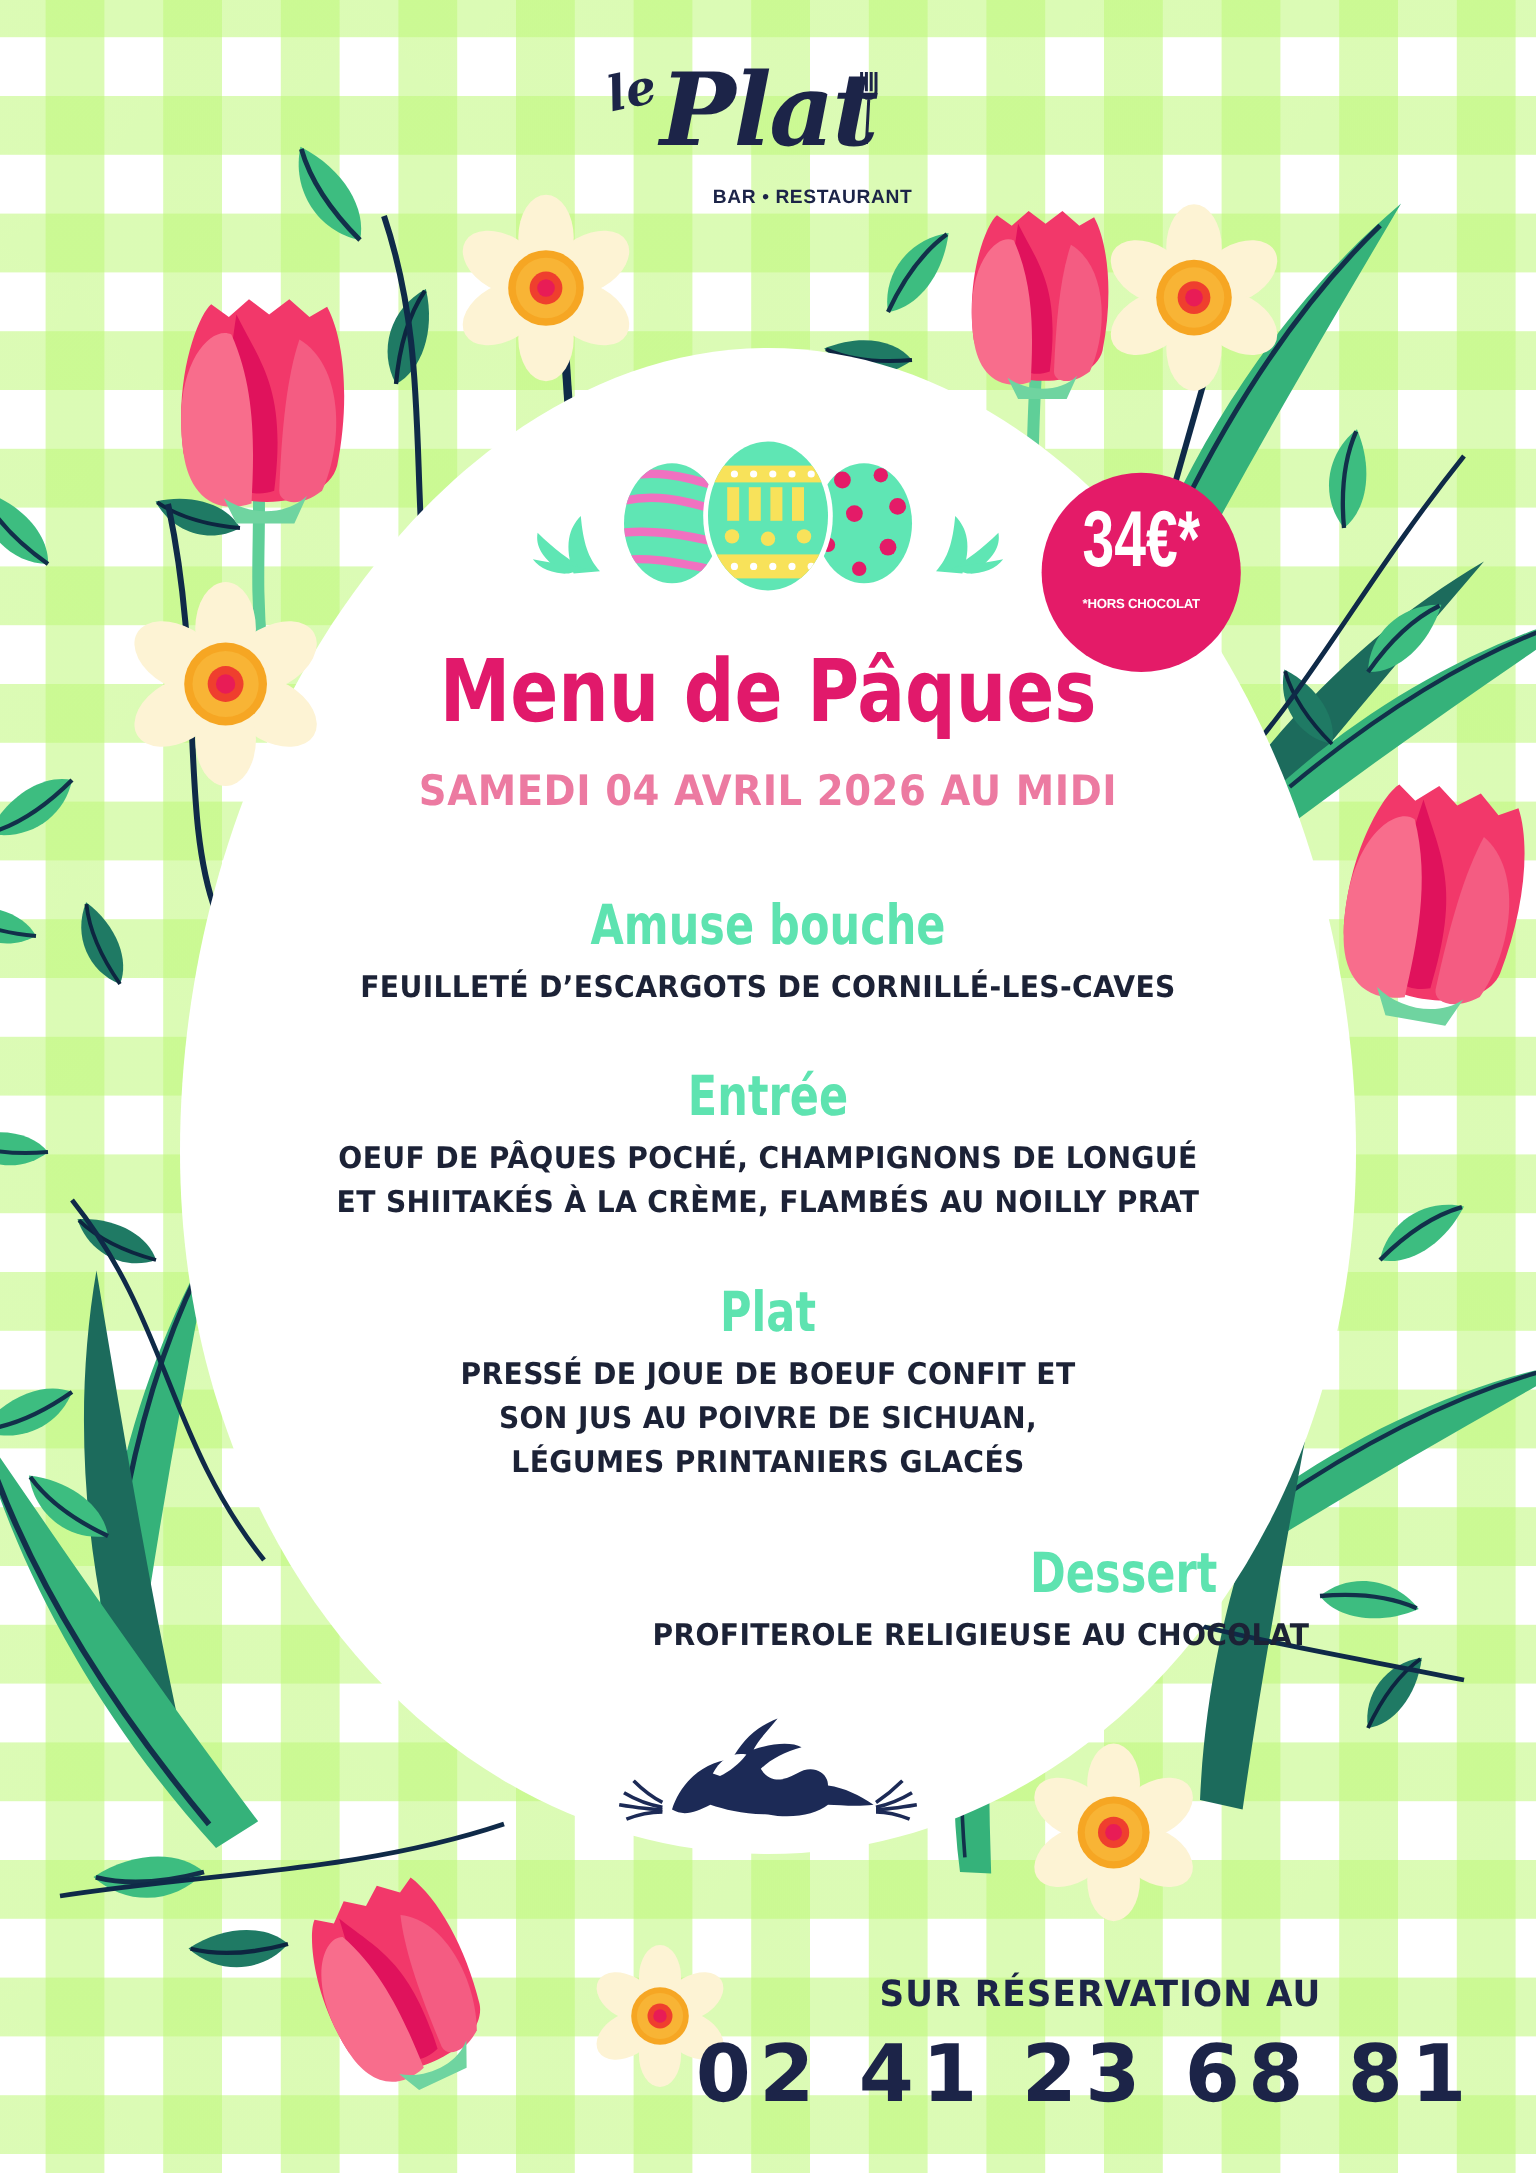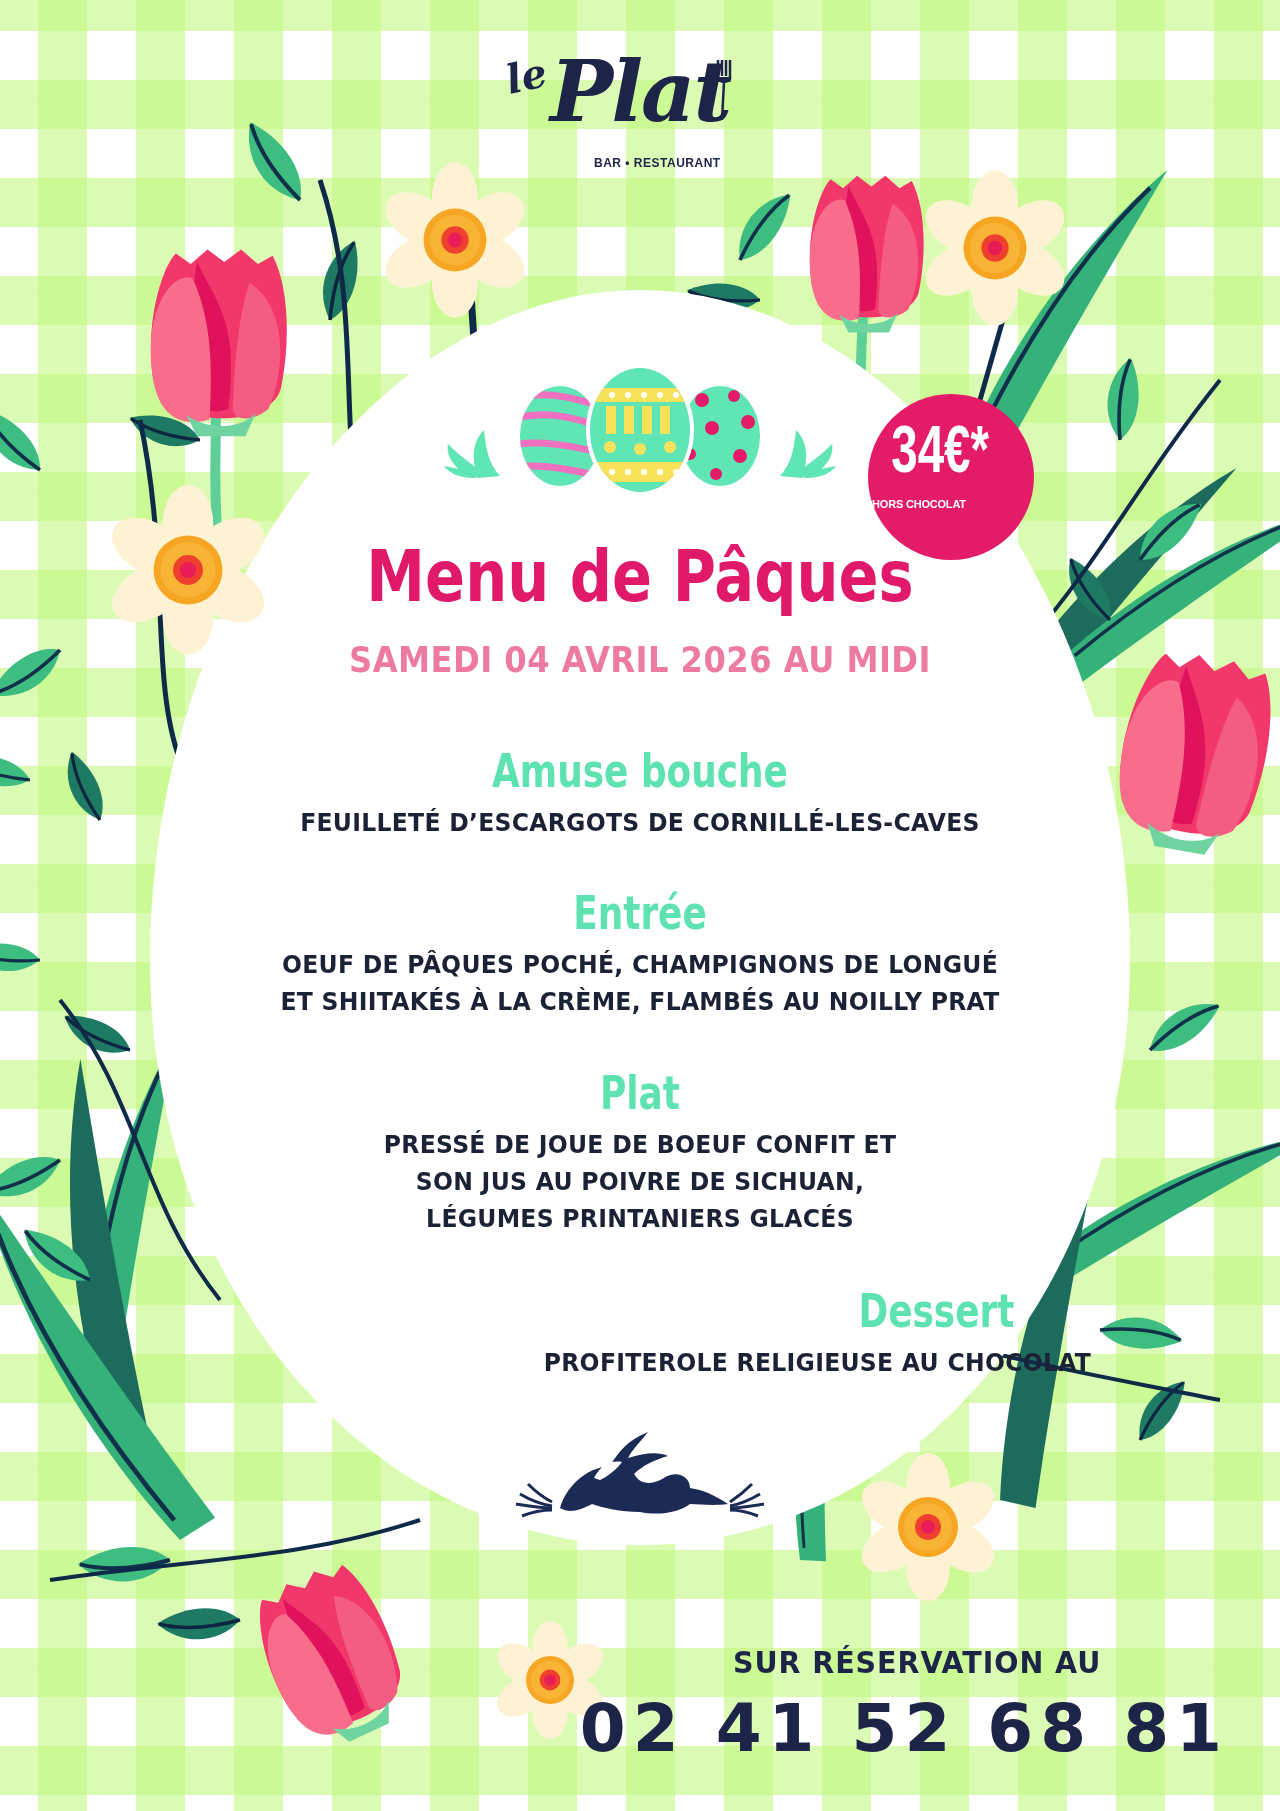--- a/index.html
+++ b/index.html
@@ -15,25 +15,25 @@
   }
   .deco { position:absolute; left:0; top:0; width:1280px; height:1811px; }
 
   
   .logo { position:absolute; left:490px; top:20px; width:300px; height:160px; text-align:center; }
   .logo-le { position:absolute; left:16px; top:32px; font-family:"DejaVu Serif", serif; font-style:italic;
     font-weight:bold; font-size:40px; color:#1c2448; transform:rotate(-12deg); }
   .logo-name { position:absolute; left:60px; top:22px; font-family:"DejaVu Serif", serif; font-style:italic;
     font-weight:bold; font-size:84px; color:#1c2448; letter-spacing:-2px; }
   .logo-sub { position:absolute; left:104px; top:136px; font-family:"Liberation Sans", sans-serif; font-weight:bold;
-    font-size:12px; color:#1c2448; letter-spacing:0.5px; white-space:nowrap; }
+    font-size:16px; color:#1c2448; letter-spacing:0.5px; white-space:nowrap; }
 
   
   .badge { position:absolute; left:868px; top:394px; width:166px; height:166px; border-radius:50%;
-    background:#e41b68; color:#fff; }
+    background:#e41b68; color:#fff; text-align:center; }
   .badge-price { position:absolute; left:0; right:0; top:22px; font-family:"Liberation Sans Narrow","Liberation Sans", sans-serif;
     font-size:66px; font-weight:bold; line-height:1; transform:scaleX(0.72); }
   .badge-note { position:absolute; left:0; right:0; top:104px; font-size:11px; font-weight:bold; letter-spacing:-0.2px; }
 
   
   .content { position:absolute; left:160px; top:540px; width:960px; text-align:center; }
   .title { position:absolute; left:0; right:0; top:0; font-family:"DejaVu Sans", sans-serif; font-weight:bold;
     font-size:72px; color:#e1196b; line-height:1; transform:scaleX(0.82); }
   .date { position:absolute; left:0; right:0; top:103px; font-family:"DejaVu Sans", sans-serif; font-weight:bold;
     font-size:35px; color:#ec7aa1; line-height:1; transform:scaleX(0.92); letter-spacing:0.5px; }
@@ -277,15 +277,15 @@
     </div>
 
     <div class="section" style="top:748px;text-align:right;">
       <div class="sec-title">Dessert</div>
       <div class="sec-line">PROFITEROLE RELIGIEUSE AU CHOCOLAT</div>
     </div>
   </div>
 
   <div class="resa">
     <div class="resa-label">SUR RÉSERVATION AU</div>
-    <div class="resa-phone">02 41 52 68 81</div>
+    <div class="resa-phone">02 41 23 68 81</div>
   </div>
 </div>
 
 </body></html>

